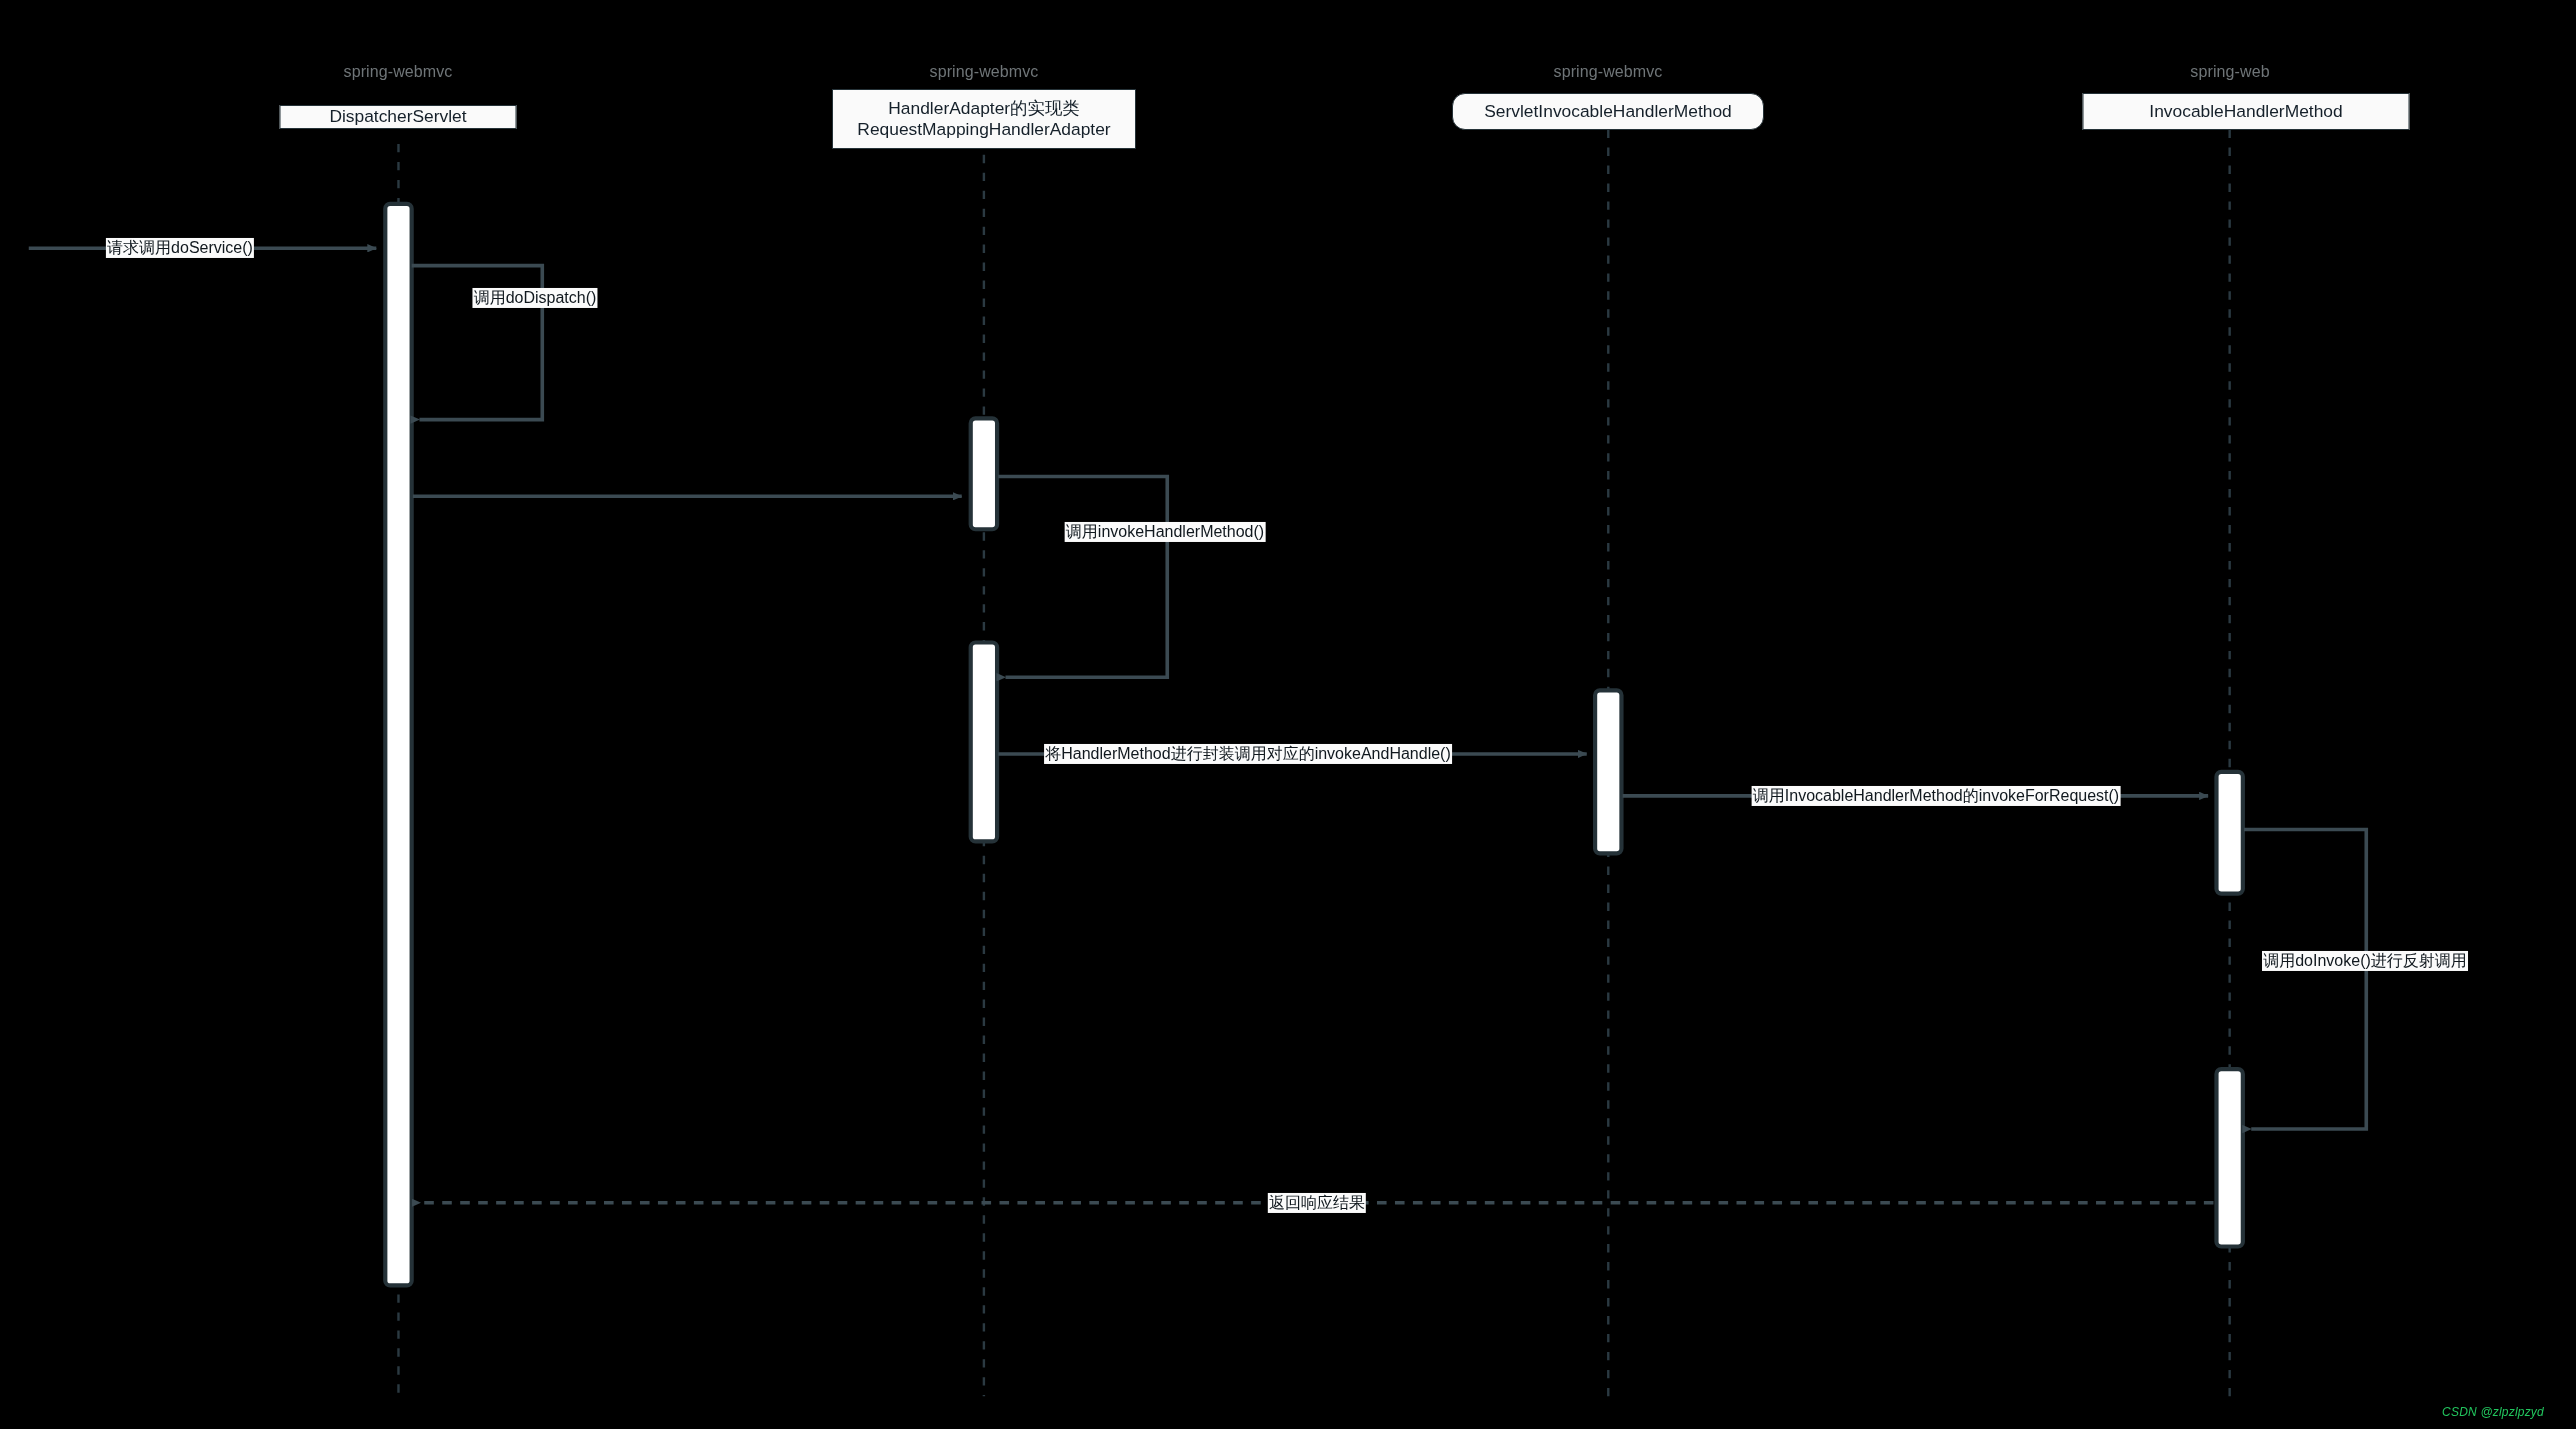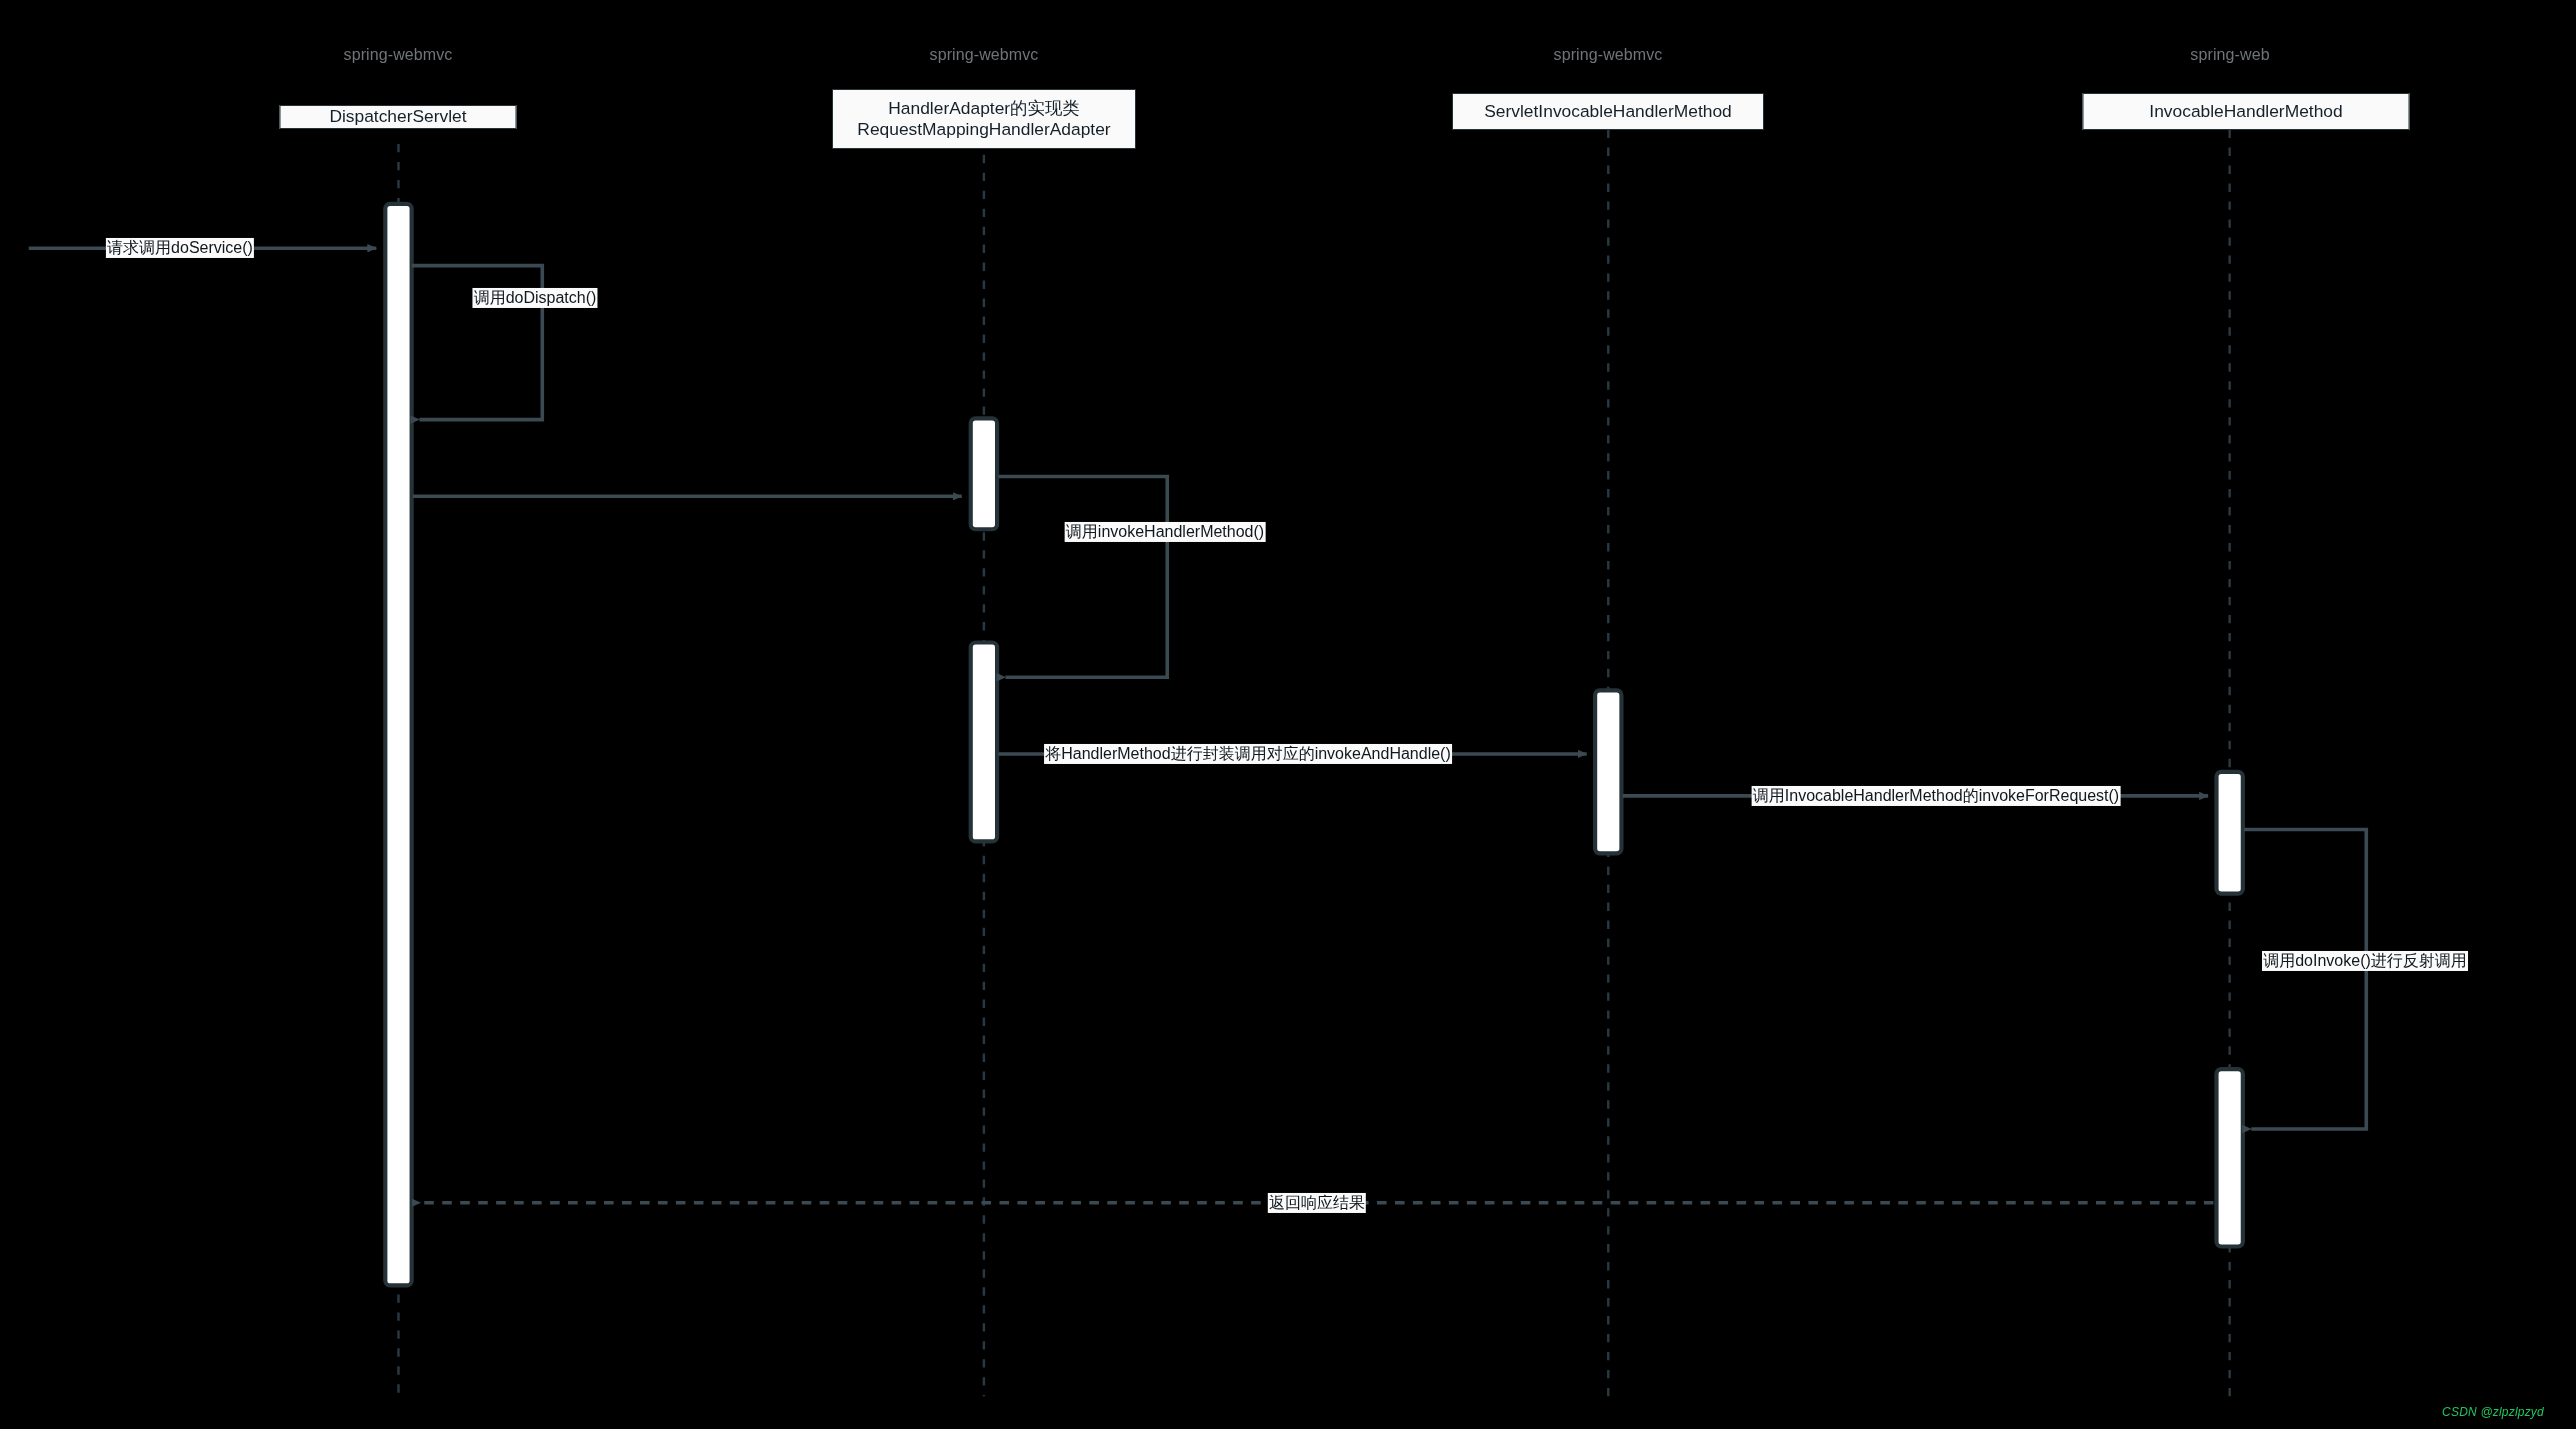--- a/index.html
+++ b/index.html
@@ -9,20 +9,21 @@
     width:2576px;height:1430px;overflow:hidden;position:relative;
   }
   #stage{position:absolute;left:0;top:0;width:2576px;height:1430px;background:#000;}
   svg.diagram{position:absolute;left:0;top:0;width:2576px;height:1430px;display:block;}
 
   
   .pkg-label{
     position:absolute;transform:translateX(-50%);
     color:#6f7578;font-size:16px;white-space:nowrap;
     letter-spacing:0.1px;
+    margin-top:17px;
   }
   
   .participant{
     position:absolute;transform:translateX(-50%);
     background:#fafafa;border:1.8px solid #253238;
     color:#15202a;font-size:17.4px;line-height:1.22;
     text-align:center;box-sizing:border-box;
     display:flex;align-items:center;justify-content:center;
     padding:3.6px 10.8px;white-space:pre-line;
   }
@@ -93,21 +94,21 @@
   <div class="pkg-label" style="left:398px;  top:46px;">spring-webmvc</div>
   <div class="pkg-label" style="left:984px; top:46px;">spring-webmvc</div>
   <div class="pkg-label" style="left:1608px; top:46px;">spring-webmvc</div>
   <div class="pkg-label" style="left:2230px; top:46px;">spring-web</div>
 
   <div class="participant" style="left:398px;  top:105px; width:237px; height:24px;">DispatcherServlet</div>
 
   <div class="participant" style="left:984px; top:89px; width:304px; height:60px;">HandlerAdapter的实现类
 RequestMappingHandlerAdapter</div>
 
-  <div class="participant" style="left:1608px; top:93px; width:312px; height:37px;">ServletInvocableHandlerMethod</div>
+  <div class="participant" style="left:1608px; top:93px; width:312px; height:37px;border-radius:13px;">ServletInvocableHandlerMethod</div>
 
   <div class="participant" style="left:2230px; top:93px; width:327px; height:37px;margin-left:16px;">InvocableHandlerMethod</div>
 
   <div class="msg-label" style="left:180px;  top:248px;">请求调用doService()</div>
 
   <div class="msg-label" style="left:535px;  top:298px;">调用doDispatch()</div>
 
 
   <div class="msg-label" style="left:1165px; top:532px;">调用invokeHandlerMethod()</div>
 

